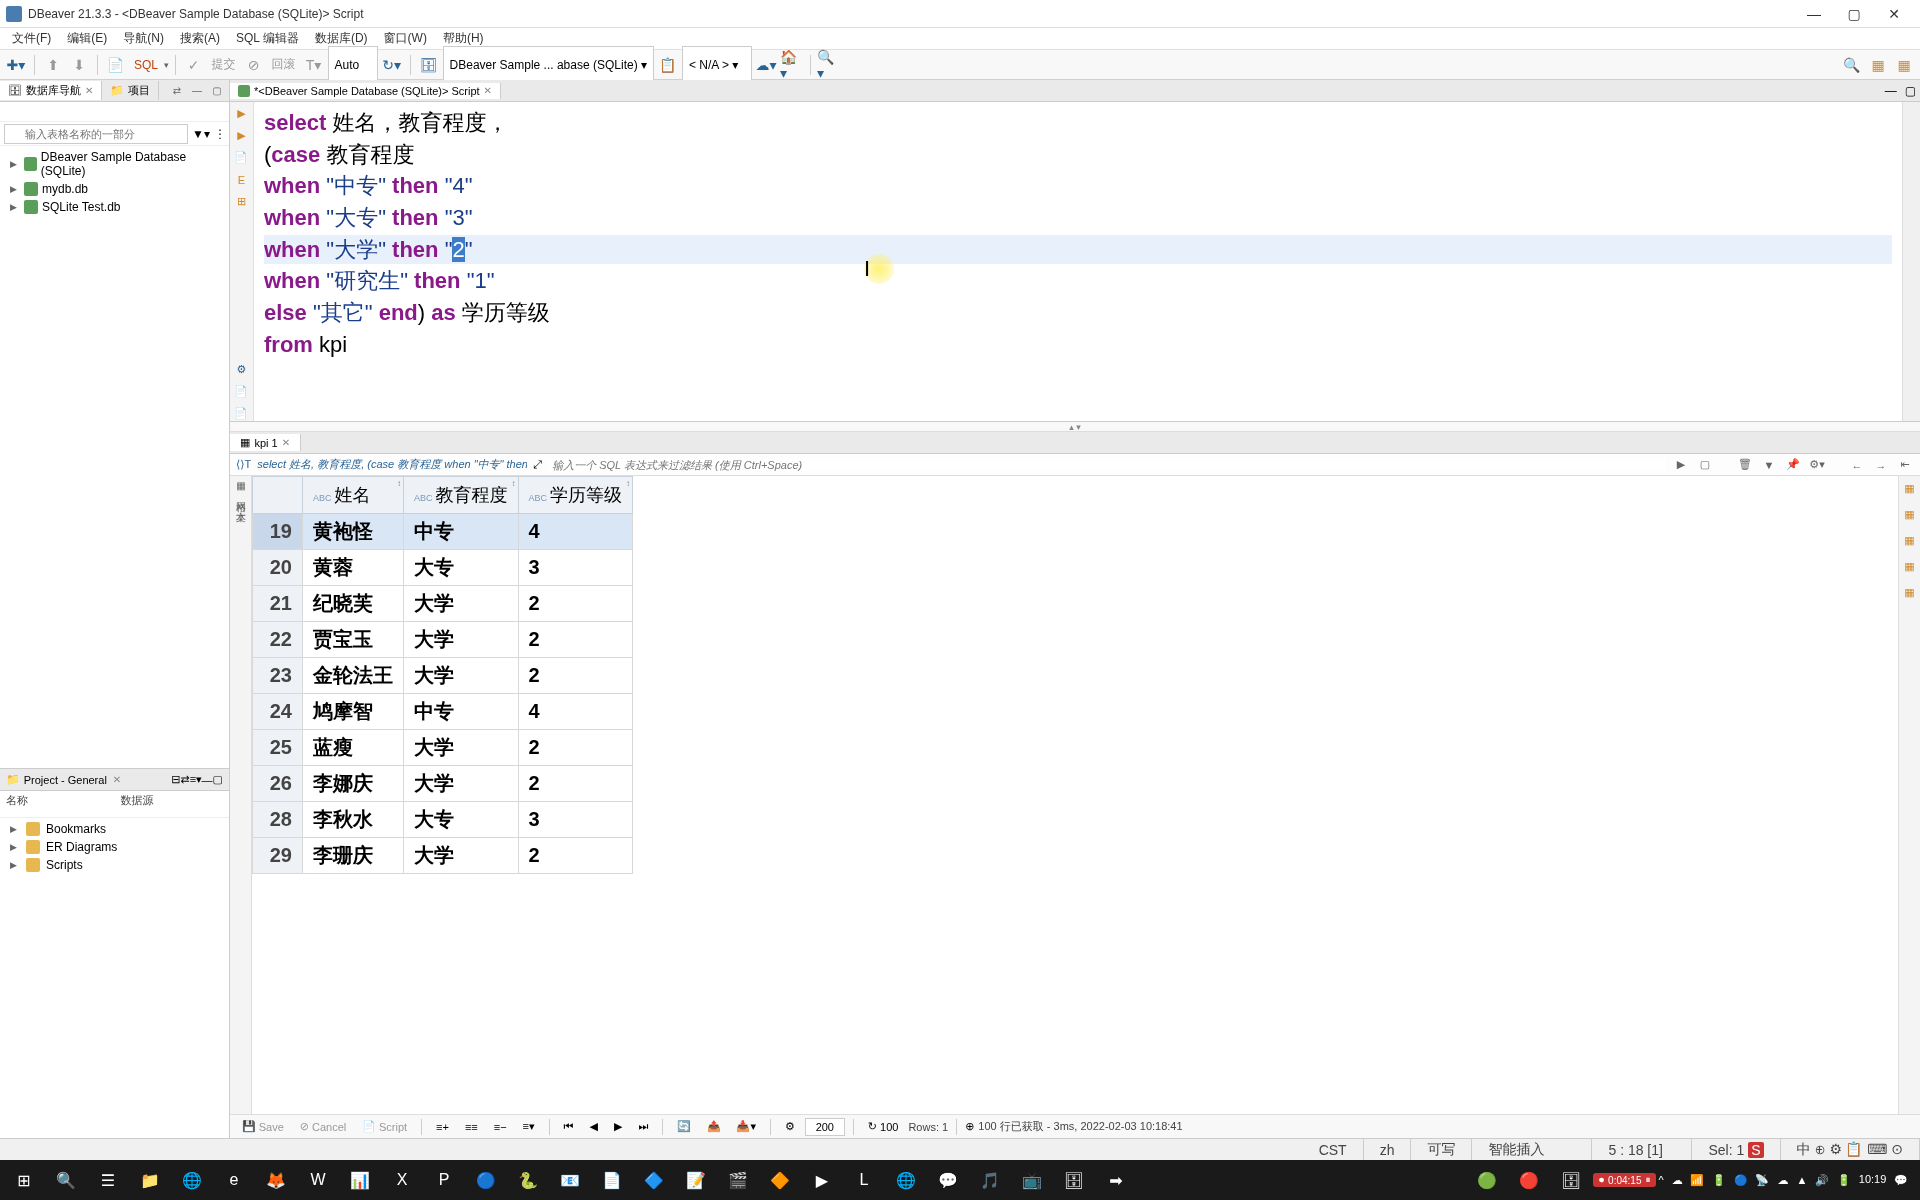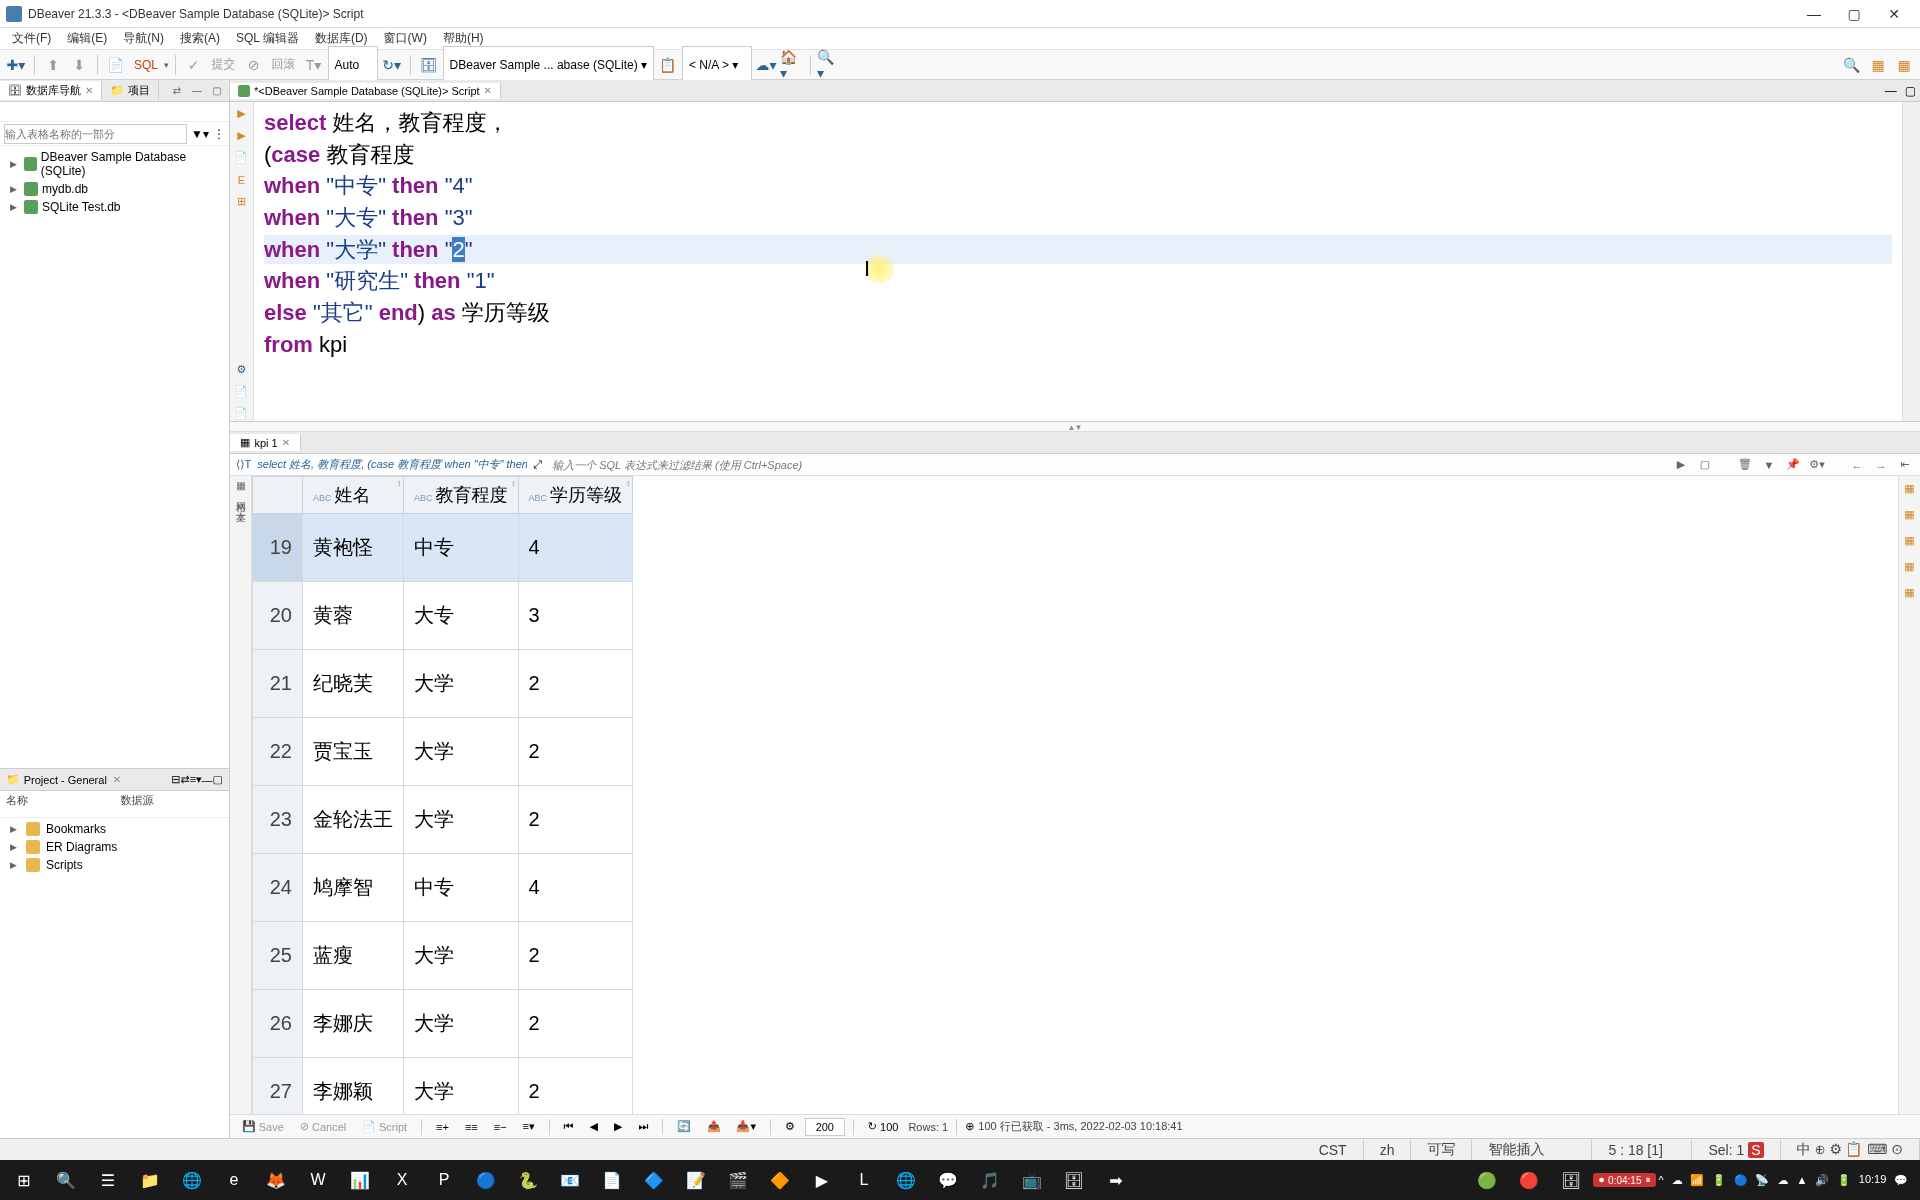--- a/index.html
+++ b/index.html
@@ -28,21 +28,21 @@
 
 
 .left { width: 230px; background: #fff; display: flex; flex-direction: column; border-right: 1px solid #ccc; }
 .panel-tabs { height: 22px; background: #eaeaea; display: flex; align-items: center; border-bottom: 1px solid #ccc; }
 .panel-tab { padding: 2px 8px; font-size: 11px; display: flex; align-items: center; gap: 4px; background: #fff; border-right: 1px solid #ccc; cursor: pointer; }
 .panel-tab.inactive { background: #eaeaea; }
 .panel-tab .x { font-size: 10px; color: #888; }
 .panel-toolbar { height: 20px; display: flex; align-items: center; justify-content: flex-end; padding: 0 4px; gap: 4px; border-bottom: 1px solid #eee; }
 .panel-toolbar .pbtn { width: 16px; height: 16px; font-size: 10px; color: #666; cursor: pointer; display: flex; align-items: center; justify-content: center; }
 .search-row { height: 24px; display: flex; align-items: center; padding: 2px 4px; gap: 4px; border-bottom: 1px solid #eee; }
-.search-row input { flex: 1; height: 20px; border: 1px solid #ccc; padding: 0 0; font-size: 11px; }
+.search-row input { flex: 1; height: 20px; border: 1px solid #ccc; padding: 0 20px; font-size: 11px; }
 .tree { flex: 1; overflow: auto; padding: 2px 0; }
 .tree-item { display: flex; align-items: center; padding: 2px 4px 2px 10px; font-size: 12px; gap: 4px; cursor: pointer; }
 .tree-item .arrow { width: 10px; font-size: 9px; color: #666; }
 .tree-item .ticon { width: 14px; height: 14px; background: #5a9e5a; border-radius: 2px; }
 
 
 .project { height: 370px; border-top: 1px solid #ccc; display: flex; flex-direction: column; }
 .project-header { height: 22px; background: #eaeaea; display: flex; align-items: center; padding: 0 6px; font-size: 11px; border-bottom: 1px solid #ccc; }
 .project-header .x { margin-left: 6px; font-size: 10px; color: #888; }
 .project-header .spacer { flex: 1; }
@@ -85,21 +85,21 @@
 .filter-row .fbtn { width: 18px; height: 18px; font-size: 11px; color: #666; cursor: pointer; display: flex; align-items: center; justify-content: center; }
 
 .grid-area { flex: 1; display: flex; overflow: hidden; }
 .grid-left-gutter { width: 22px; background: #f4f4f4; border-right: 1px solid #ddd; display: flex; flex-direction: column; align-items: center; padding-top: 4px; gap: 10px; }
 .grid-left-gutter .gl { font-size: 10px; writing-mode: vertical-rl; color: #666; cursor: pointer; }
 .grid-table { flex: 1; overflow: auto; background: #fff; }
 table { border-collapse: collapse; }
 th { background: #eef1f5; border: 1px solid #c8d0da; padding: 6px 10px; font-size: 18px; font-weight: normal; text-align: left; position: relative; }
 th .thicon { font-size: 9px; color: #7a9ac0; margin-right: 3px; }
 th .sort { position: absolute; right: 2px; top: 2px; font-size: 8px; color: #888; }
-td { border: 1px solid #d8d8d8; padding: 20px 10px; font-size: 20px; background: #fff; }
+td { border: 1px solid #d8d8d8; padding: 4px 10px; font-size: 20px; background: #fff; font-weight: bold; }
 td.rownum { background: #eef1f5; text-align: right; width: 50px; color: #444; }
 tr.sel-row td { background: #d8e6f5; }
 tr.sel-row td.rownum { background: #c8d8ea; }
 .grid-right-gutter { width: 22px; background: #f4f4f4; border-left: 1px solid #ddd; display: flex; flex-direction: column; align-items: center; padding-top: 4px; gap: 10px; }
 .grid-right-gutter .gr { width: 16px; height: 16px; font-size: 11px; color: #d08a2a; cursor: pointer; display: flex; align-items: center; justify-content: center; }
 
 .grid-toolbar { height: 24px; background: #f8f8f8; border-top: 1px solid #ddd; display: flex; align-items: center; padding: 0 6px; gap: 4px; font-size: 11px; }
 .grid-toolbar .gtbtn { padding: 2px 6px; display: flex; align-items: center; gap: 3px; cursor: pointer; }
 .grid-toolbar .gtsep { width: 1px; height: 16px; background: #ccc; margin: 0 4px; }
 .grid-toolbar input { width: 40px; height: 18px; border: 1px solid #ccc; text-align: center; font-size: 11px; }
@@ -373,26 +373,20 @@
               </tr>
               <tr>
                 <td class="rownum">25</td>
                 <td>蓝瘦</td>
                 <td>大学</td>
                 <td>2</td>
               </tr>
               <tr>
                 <td class="rownum">26</td>
                 <td>李娜庆</td>
-                <td>大学</td>
-                <td>2</td>
-              </tr>
-              <tr>
-                <td class="rownum">27</td>
-                <td>李娜颖</td>
                 <td>大学</td>
                 <td>2</td>
               </tr>
               <tr>
                 <td class="rownum">28</td>
                 <td>李秋水</td>
                 <td>大专</td>
                 <td>3</td>
               </tr>
               <tr>

